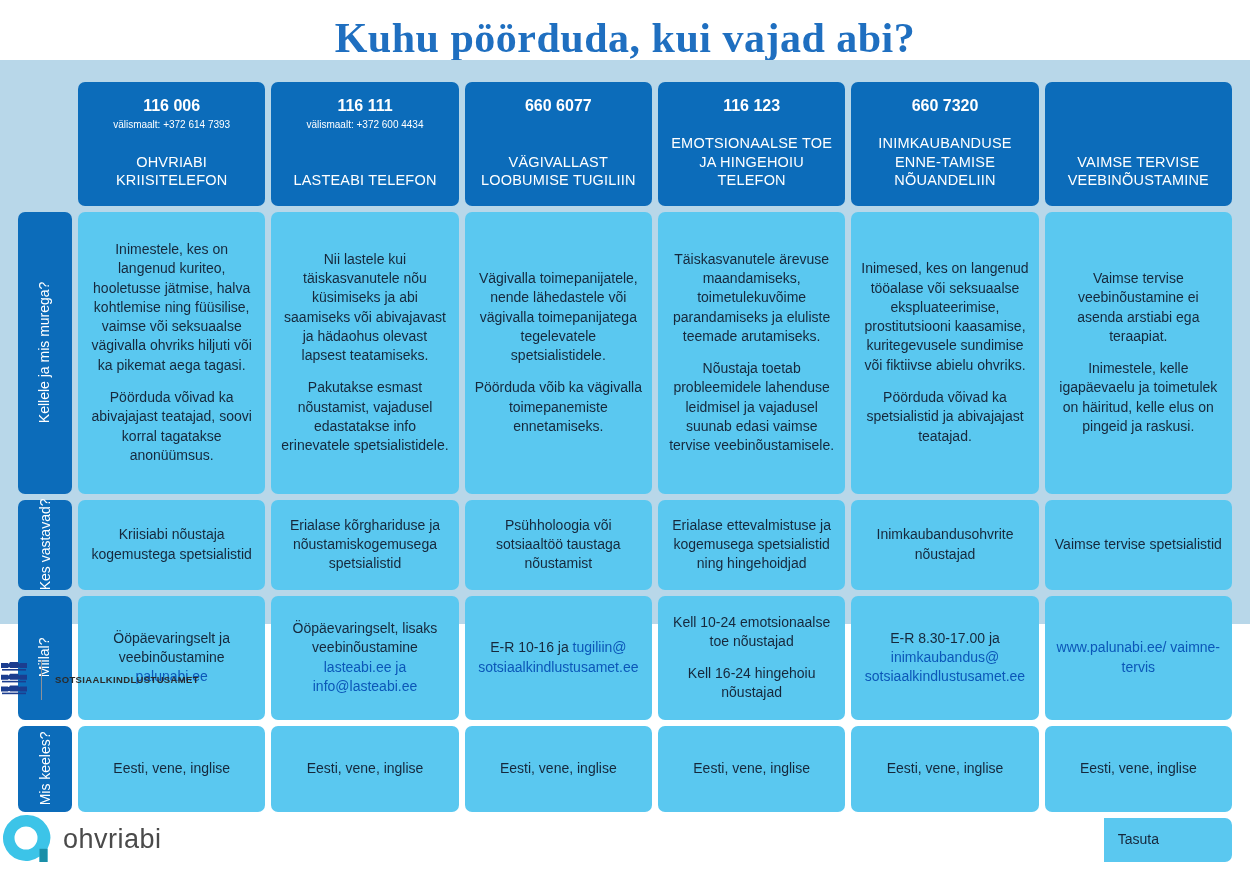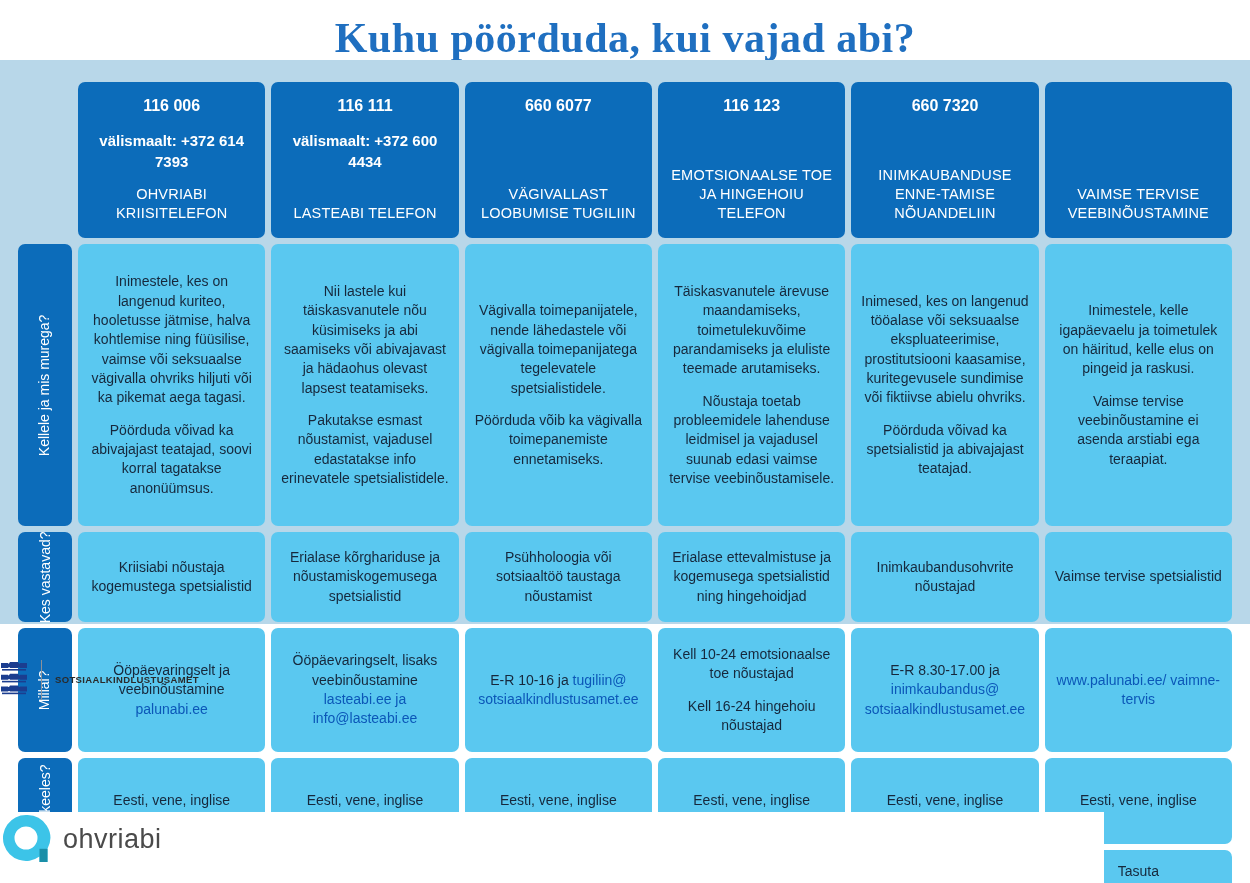--- a/index.html
+++ b/index.html
@@ -43,21 +43,21 @@
   .hdr{
     background:#0c6cba;
     border-radius:7px;
     color:#ffffff;
     padding:14px 8px 16px 8px;
     text-align:center;
     display:flex;flex-direction:column;align-items:center;justify-content:flex-start;
     min-height:84px;
   }
   .hdr .num{font-size:16px;font-weight:bold;line-height:1.25;}
-  .hdr .intl{font-size:15px;font-weight:bold;line-height:1.4;margin-top:14px;}
+  .hdr .intl{font-size:10px;font-weight:normal;line-height:1.4;margin-top:2px;}
   .hdr .name{font-size:14.5px;line-height:1.28;margin-top:auto;padding-top:13px;
              letter-spacing:.2px;}
   .hdr.no-intl .name{padding-top:18px;}
 
   .rowlabel{
     background:#0c6cba;border-radius:7px;color:#ffffff;
     display:flex;align-items:center;justify-content:center;
     font-size:14px;line-height:1.2;text-align:center;
   }
   .rowlabel .rot{
@@ -182,22 +182,22 @@
         </div>
       <div class="cell r-who">
           <p>Täiskasvanutele ärevuse maandamiseks, toimetulekuvõime parandamiseks ja eluliste teemade arutamiseks.</p>
           <p>Nõustaja toetab probleemidele lahenduse leidmisel ja vajadusel suunab edasi vaimse tervise veebinõustamisele.</p>
         </div>
       <div class="cell r-who">
           <p>Inimesed, kes on langenud tööalase või seksuaalse ekspluateerimise, prostitutsiooni kaasamise, kuritegevusele sundimise või fiktiivse abielu ohvriks.</p>
           <p>Pöörduda võivad ka spetsialistid ja abivajajast teatajad.</p>
         </div>
       <div class="cell r-who">
+          <p>Vaimse tervise veebinõustamine ei asenda arstiabi ega teraapiat.</p>
           <p>Inimestele, kelle igapäevaelu ja toimetulek on häiritud, kelle elus on pingeid ja raskusi.</p>
-          <p>Vaimse tervise veebinõustamine ei asenda arstiabi ega teraapiat.</p>
         </div>
 
       <div class="rowlabel r-ans">
         <span class="rot">Kes vastavad?</span>
       </div>
       <div class="cell r-ans">
           <p>Kriisiabi nõustaja kogemustega spetsialistid</p>
         </div>
       <div class="cell r-ans">
           <p>Erialase kõrghariduse ja nõustamiskogemusega spetsialistid</p>

